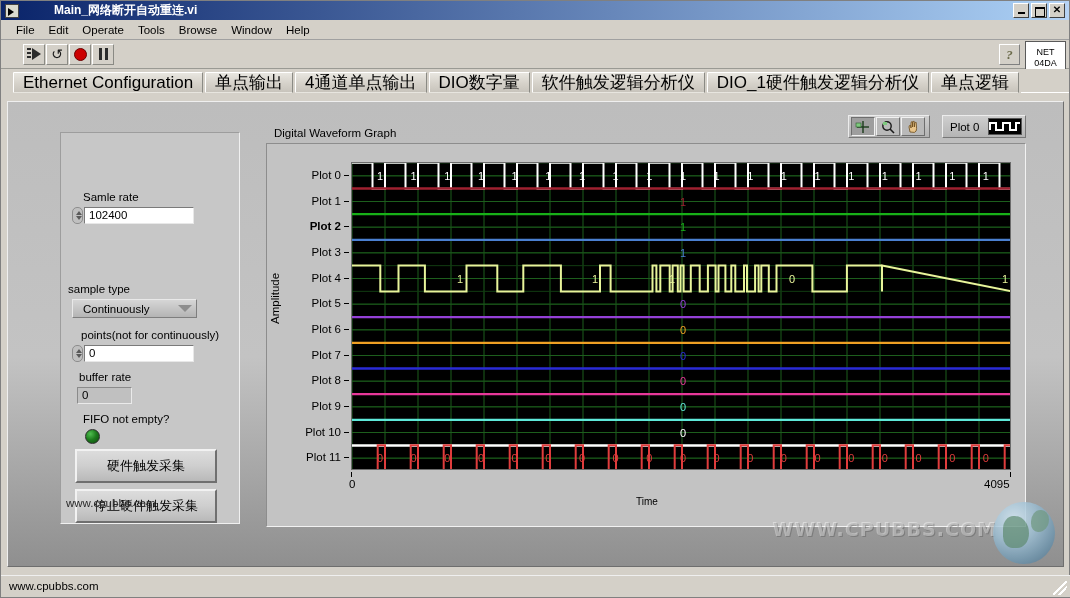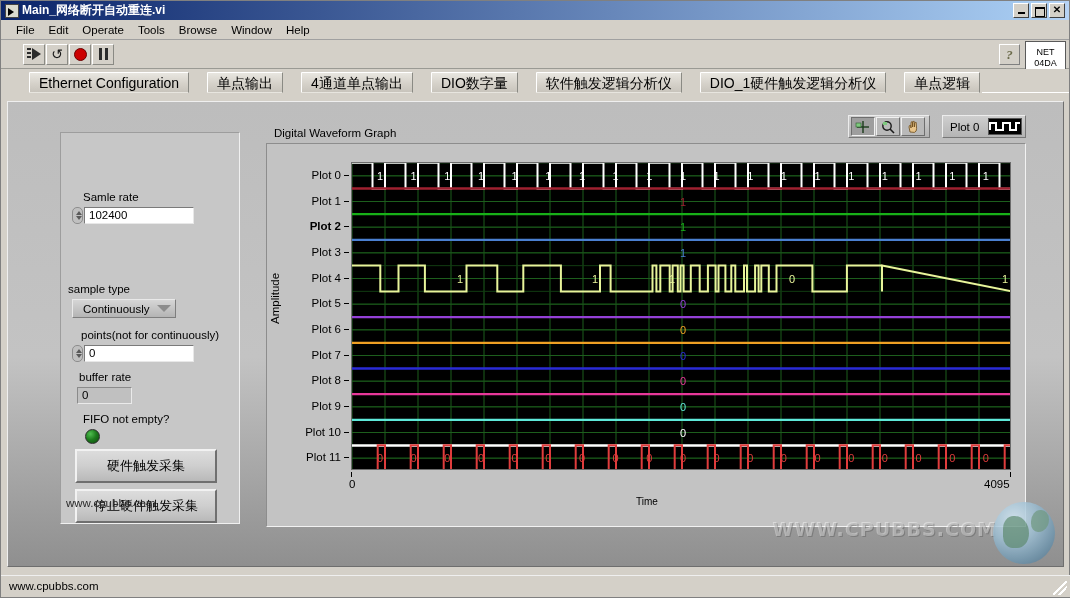--- a/index.html
+++ b/index.html
@@ -18,20 +18,21 @@
     border: 1px solid #808080;
   }
 
   
   .titlebar {
     height: 19px;
     background: linear-gradient(90deg,#0a246a 0%, #a6caf0 96%, #b7d3f5 100%);
     display: flex; align-items: center;
     padding: 0 2px;
     color: #fff;
+    gap: 32px;
   }
   .title-icon {
     width: 14px; height: 14px;
     background: #dcdcd0;
     border: 1px solid #444;
     margin: 0 3px 0 2px;
     position: relative;
     flex: 0 0 auto;
   }
   .title-icon::before {
@@ -148,25 +149,24 @@
     display: flex; align-items: flex-end;
     padding-left: 12px;
     position: relative;
     gap: 2px;
   }
   .tab {
     height: 21px;
     padding: 0 9px;
     background: linear-gradient(180deg,#e8e6e0 0%, #d4d0c8 60%, #c8c4bc 100%);
     border: 1px solid; border-color: #fff #8a8a84 transparent #fff;
-    font-size: 14px; line-height: 20px;
+    font-size: 17px; line-height: 20px;
     color: #000;
     white-space: nowrap;
     border-radius: 1px 1px 0 0;
-    margin-left: 16px;
   }
   .tab-spacer { flex: 1 1 auto; height: 21px;
     border-bottom: 1px solid #fff; }
 
   
   .panel-area {
     position: absolute;
     left: 6px; top: 100px;
     width: 1057px; height: 466px;
     background: linear-gradient(180deg,#bdbdbd 0%, #c3c3c3 55%, #8f8f8f 100%);
@@ -459,21 +459,21 @@
 
     <div class="ctrl-box">
       <div class="ctrl-inner">
         <div class="lbl" style="left:22px; top:58px;">Samle rate</div>
         <div class="numctl" style="left:11px; top:74px;">
           <div class="spinner"></div>
           <div class="numfield" style="width:110px;">102400</div>
         </div>
 
         <div class="lbl" style="left:7px; top:150px;">sample type</div>
-        <div class="combo" style="left:11px; top:166px; width:104px;">
+        <div class="combo" style="left:11px; top:166px; width:125px;">
           <span>Continuously</span>
           <span class="caret"></span>
         </div>
 
         <div class="lbl" style="left:20px; top:196px;">points(not for continuously)</div>
         <div class="numctl" style="left:11px; top:212px;">
           <div class="spinner"></div>
           <div class="numfield" style="width:110px;">0</div>
         </div>
 

